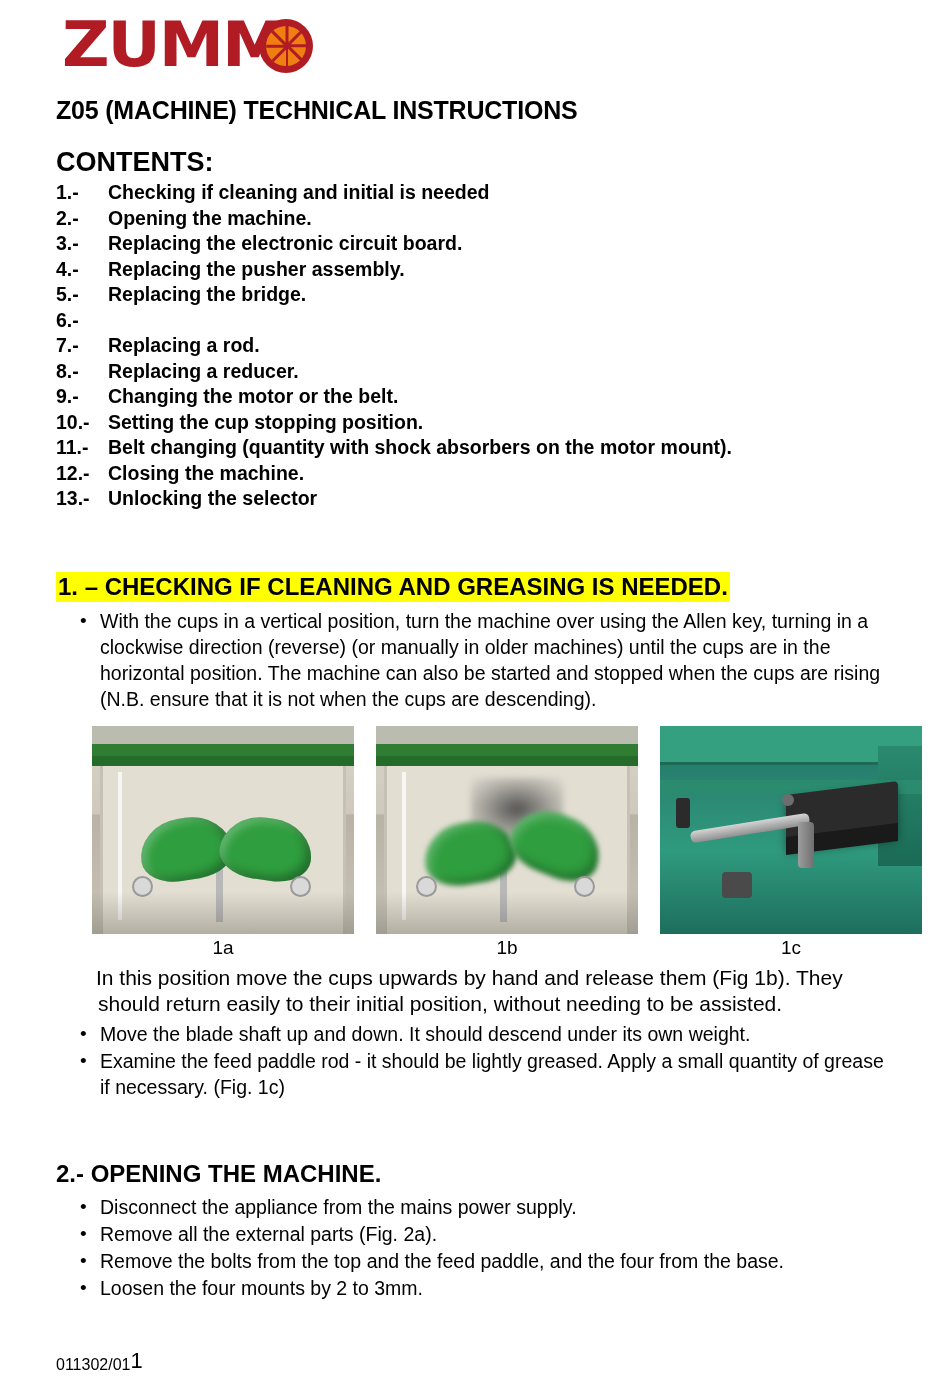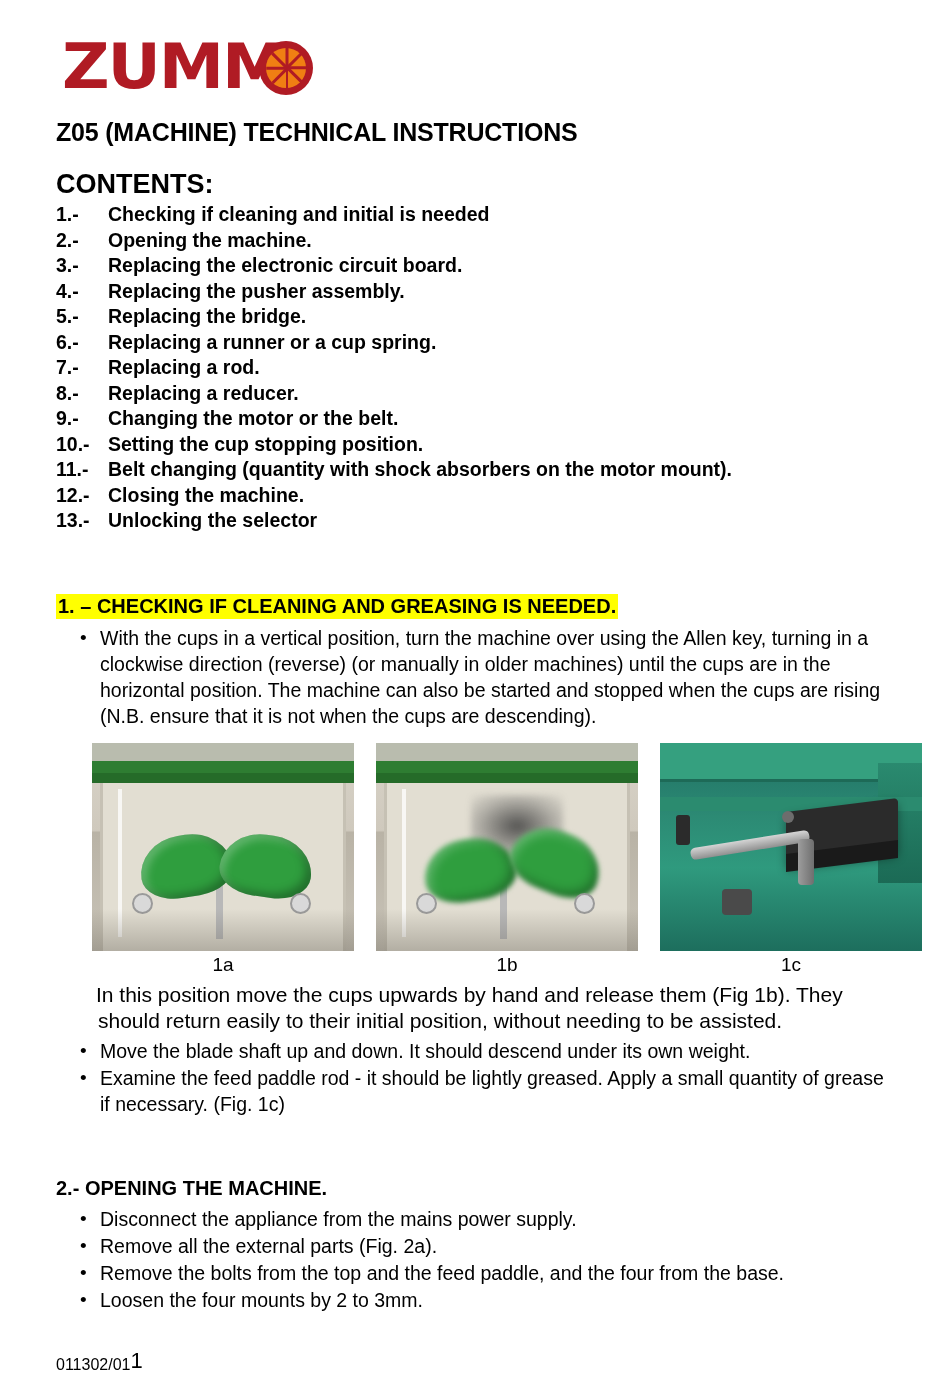--- a/index.html
+++ b/index.html
@@ -13,21 +13,21 @@
     font-family: "Liberation Sans", sans-serif;
     color: #000000;
     position: relative;
     overflow: hidden;
   }
   .page {
     position: relative;
     width: 950px;
     height: 1400px;
     box-sizing: border-box;
-    padding: 28px 56px 0 56px;
+    padding: 6px 56px 0 56px;
   }
 
   
   .logo-row {
     height: 78px;
     display: flex;
     align-items: center;
     padding-left: 6px;
   }
   .logo-word {
@@ -93,21 +93,21 @@
   ol.contents li {
     display: flex;
   }
   ol.contents .num {
     width: 52px;
     flex: 0 0 52px;
   }
 
   
   .sec-head {
-    font-size: 20px;
+    font-size: 24px;
     font-weight: bold;
     margin: 30px 0 4px 0;
     display: inline-block;
   }
   .sec-head.hl {
     background: #ffff00;
     padding: 1px 2px;
   }
   .sec-head-wrap { margin-top: 30px; }
 
@@ -342,21 +342,20 @@
     <li>
         <span class="num">4.-</span>
         <span>Replacing the pusher assembly.</span>
       </li>
     <li>
         <span class="num">5.-</span>
         <span>Replacing the bridge.</span>
       </li>
     <li>
         <span class="num">6.-</span>
-        <span>Replacing a runner or a cup spring.</span>
       </li>
     <li>
         <span class="num">7.-</span>
         <span>Replacing a rod.</span>
       </li>
     <li>
         <span class="num">8.-</span>
         <span>Replacing a reducer.</span>
       </li>
     <li>

